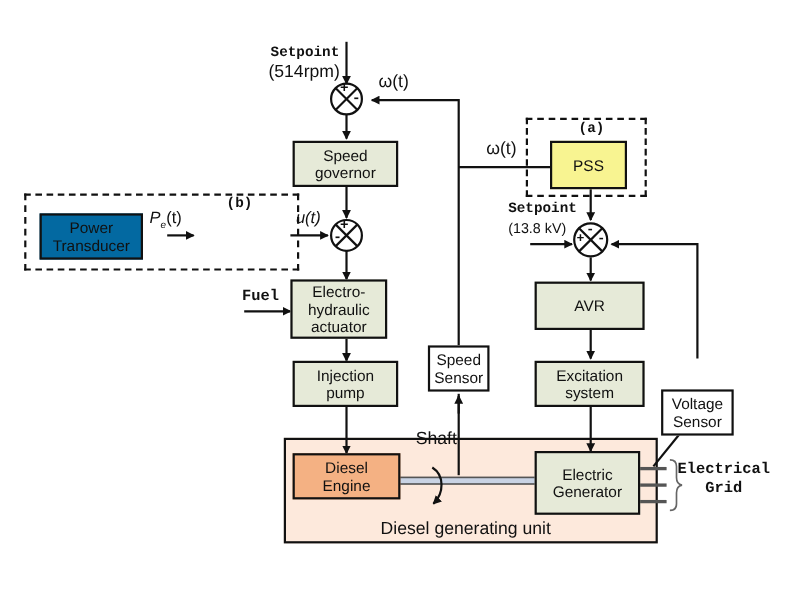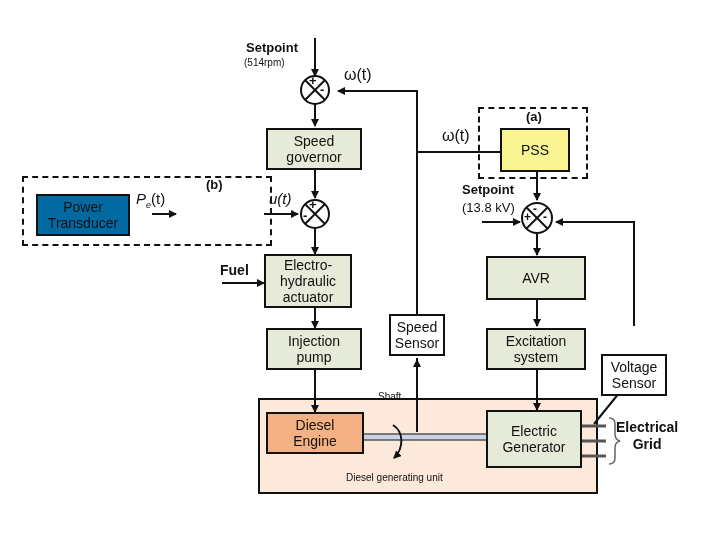--- a/index.html
+++ b/index.html
@@ -5,22 +5,22 @@
   html, body { margin:0; padding:0; background:#ffffff; }
   #canvas { position:relative; width:720px; height:540px; overflow:hidden; background:#fff; font-family:"Liberation Sans", "DejaVu Sans", sans-serif; color:#111; }
   svg.wires { position:absolute; left:0; top:0; width:720px; height:540px; }
   .box { position:absolute; box-sizing:border-box; border:2px solid #111; display:flex; align-items:center; justify-content:center; text-align:center; font-size:14px; line-height:16px; white-space:pre-line; }
   .green { background:#e6ead8; }
   .blue { background:#0369a1; }
   .yellow { background:#f8f491; }
   .orange { background:#f4b183; }
   .white { background:#fff; }
   .unit { position:absolute; left:258px; top:398px; width:340px; height:96px; box-sizing:border-box; border:2px solid #111; background:#fde9dc; }
-  .lbl { position:absolute; font-size:10px; white-space:nowrap; }
-  .bold { font-weight:bold; }
+  .lbl { position:absolute; font-size:16px; white-space:nowrap; }
+  .bold { font-weight:bold;font-family:Liberation Mono, monospace; }
   .dashed { position:absolute; box-sizing:border-box; border:2px dashed #111; }
 </style>
 </head>
 <body>
 
 <div id="canvas">
 
   <div class="unit"></div>
 
   <div class="dashed" style="left:22px;top:176px;width:250px;height:70px;"></div>

